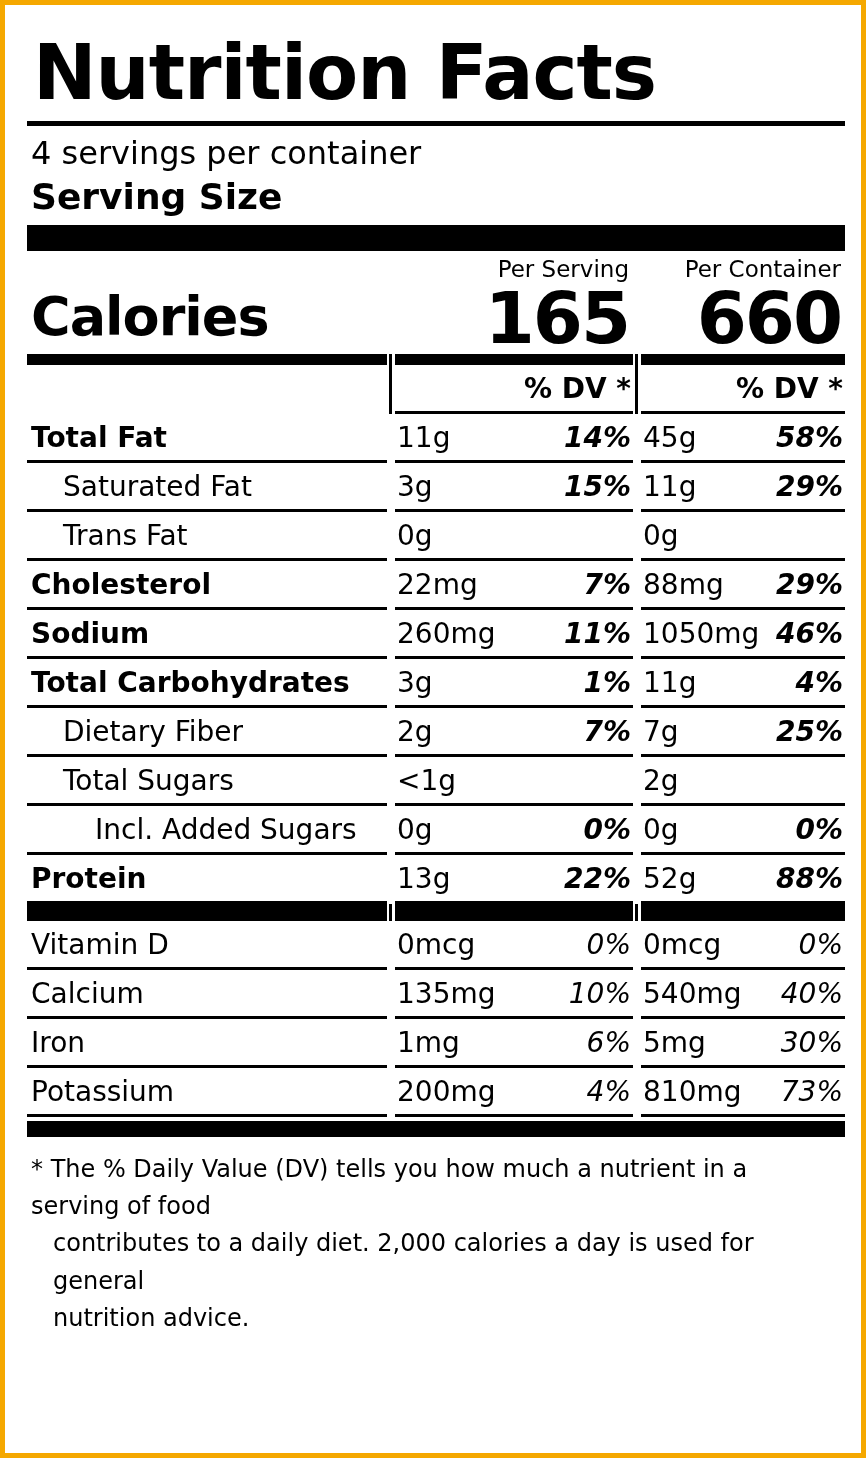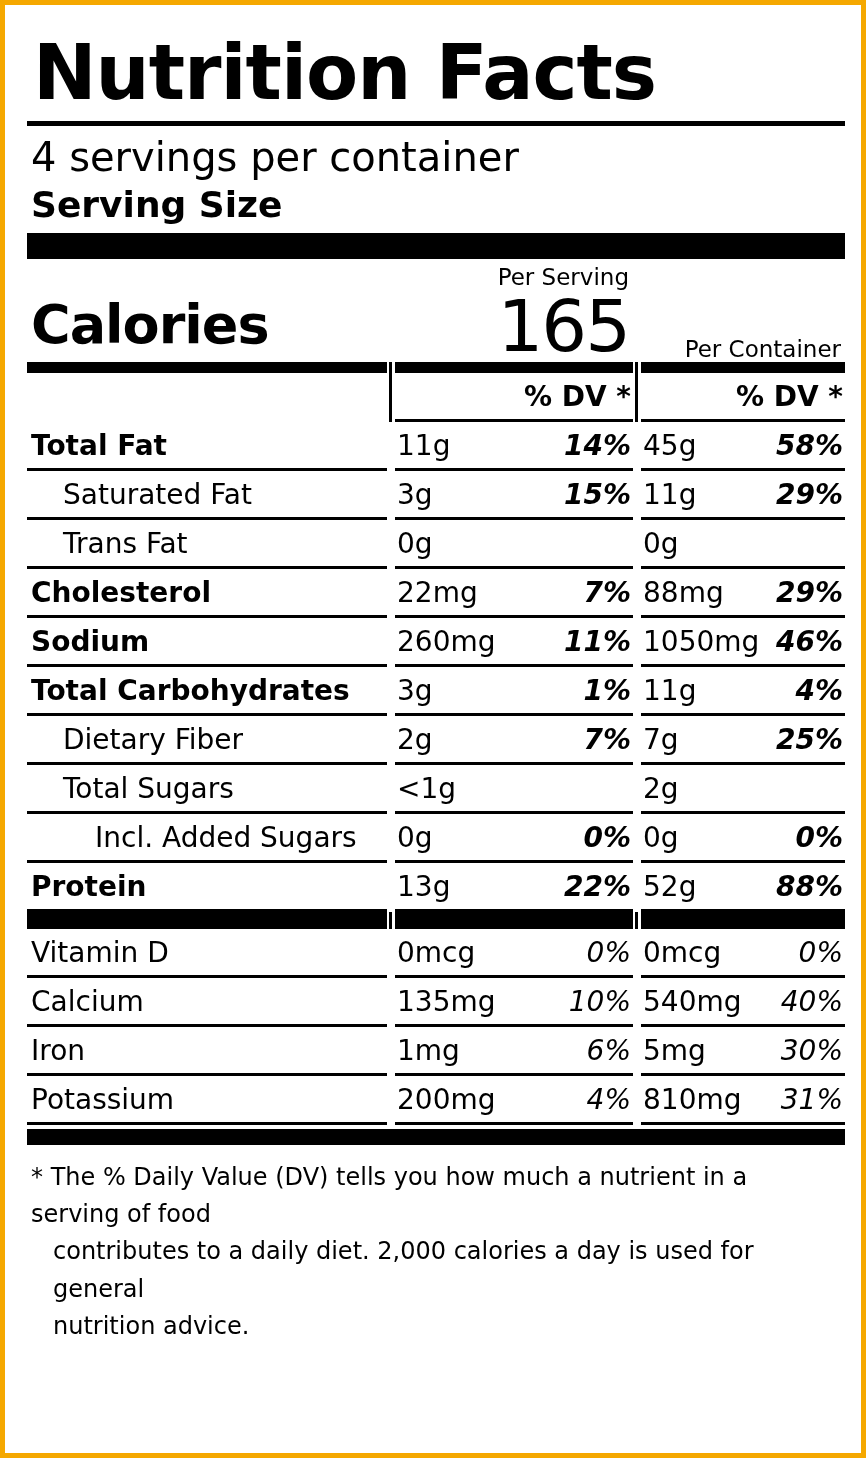--- a/index.html
+++ b/index.html
@@ -34,21 +34,21 @@
     font-weight: bold;
     letter-spacing: -1px;
     line-height: 1.0;
     padding: 12px 0 10px 6px;
   }
   .rule-med  { border-bottom: 5px solid #000; }
   .rule-thick{ border-bottom: 26px solid #000; }
 
   
   .servings {
-    font-size: 40px;
+    font-size: 32px;
     padding: 8px 0 2px 4px;
   }
   .serving-row {
     display: flex;
     justify-content: space-between;
     align-items: baseline;
     font-size: 36px;
     font-weight: bold;
     padding: 2px 4px 8px 4px;
     gap: 42px;
@@ -76,21 +76,21 @@
     padding: 0 0 6px 4px;
   }
   .per-label {
     font-size: 23px;
     text-align: right;
     padding-right: 4px;
     line-height: 1.1;
   }
   .cal-num {
     font-size: 72px;
-    font-weight: normal;
+    font-weight: bold;
     text-align: right;
     padding-right: 4px;
     letter-spacing: -2px;
     line-height: 1.0;
   }
   .cal-underline { border-bottom: 11px solid #000; }
 
   .dv-head {
     font-size: 25px;
     font-weight: bold;
@@ -165,20 +165,21 @@
         <div class="cal-word">Calories</div>
       </div>
       <div class="colsep"></div>
       <div>
         <div class="per-label">Per Serving</div>
         <div class="cal-num">165</div>
       </div>
       <div class="colsep"></div>
       <div>
         <div class="per-label">Per Container</div>
+        <div class="cal-num">660</div>
       </div>
     </div>
 
     <div class="grid">
       <div class="cal-underline"></div>
       <div class="colsep"></div>
       <div class="cal-underline"></div>
       <div class="colsep"></div>
       <div class="cal-underline"></div>
     </div>
@@ -430,21 +431,21 @@
           <div class="ncell">
             <div class="vals">
               <span class="amt">200mg</span>
               <span class="pct">4%</span>
             </div>
           </div>
           <div class="colsep"></div>
           <div class="ncell">
             <div class="vals">
               <span class="amt">810mg</span>
-              <span class="pct">31%</span>
+              <span class="pct">73%</span>
             </div>
           </div>
         </div>
       </div>
 
     <div class="bottom-bar"></div>
 
     <div class="footnote">
       <span>* The % Daily Value (DV) tells you how much a nutrient in a serving of food</span>
       <span class="ind">contributes to a daily diet. 2,000 calories a day is used for general</span>

